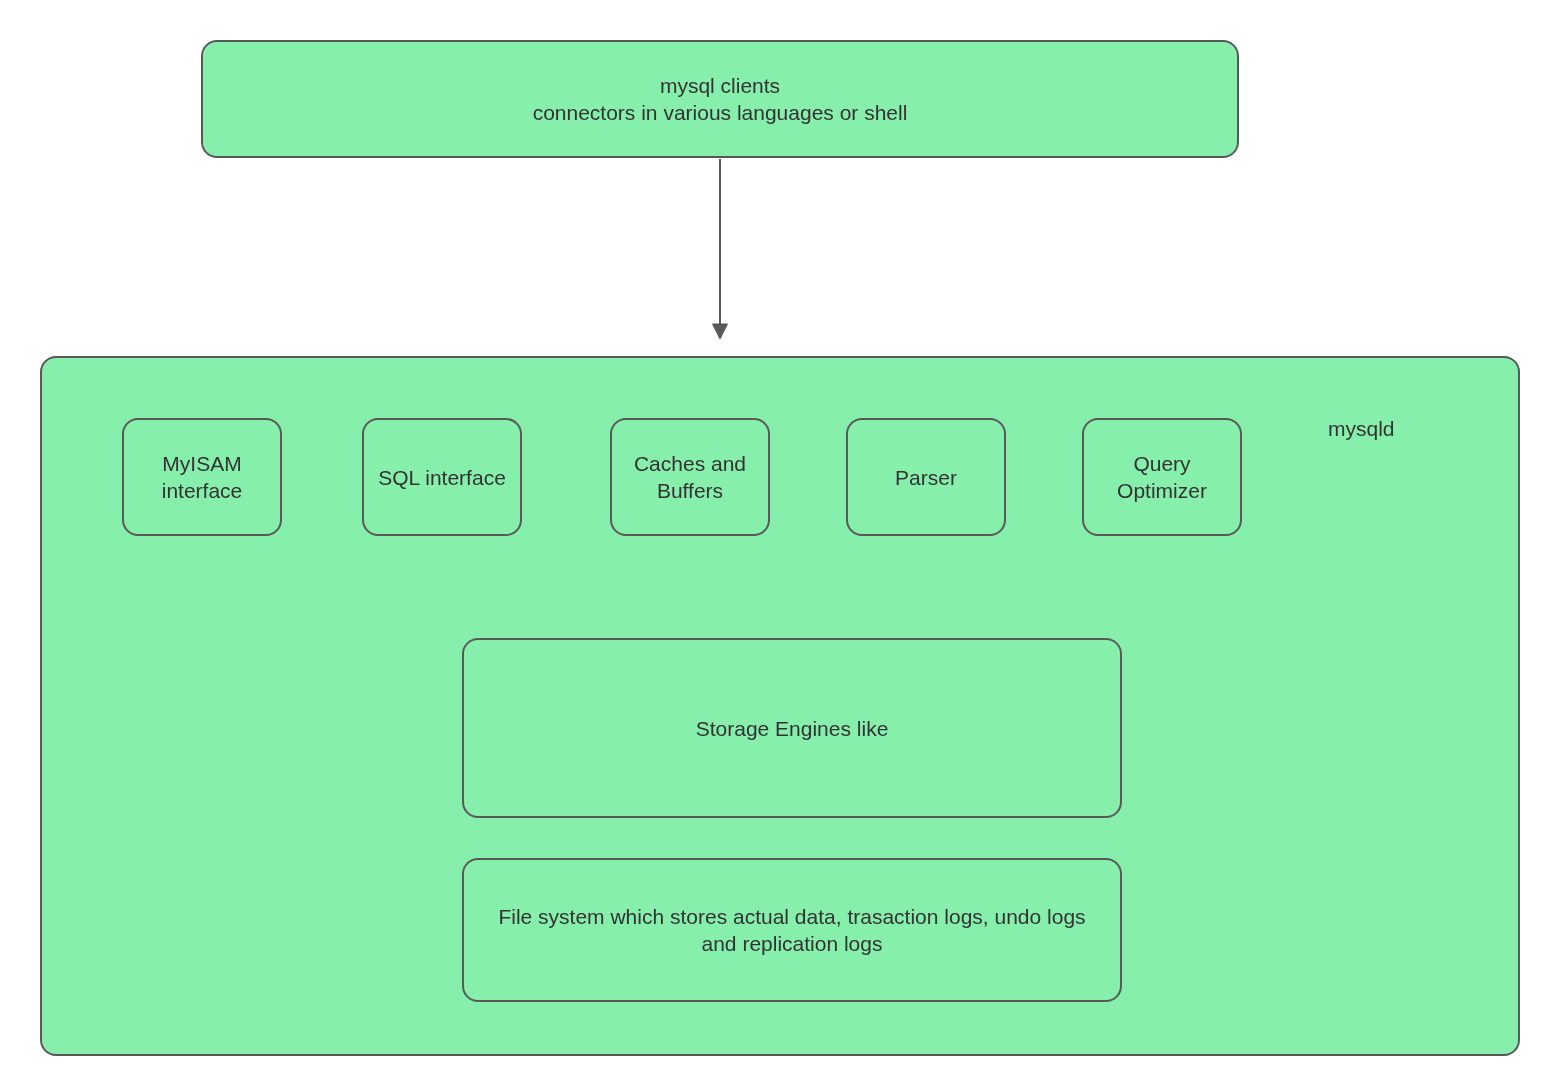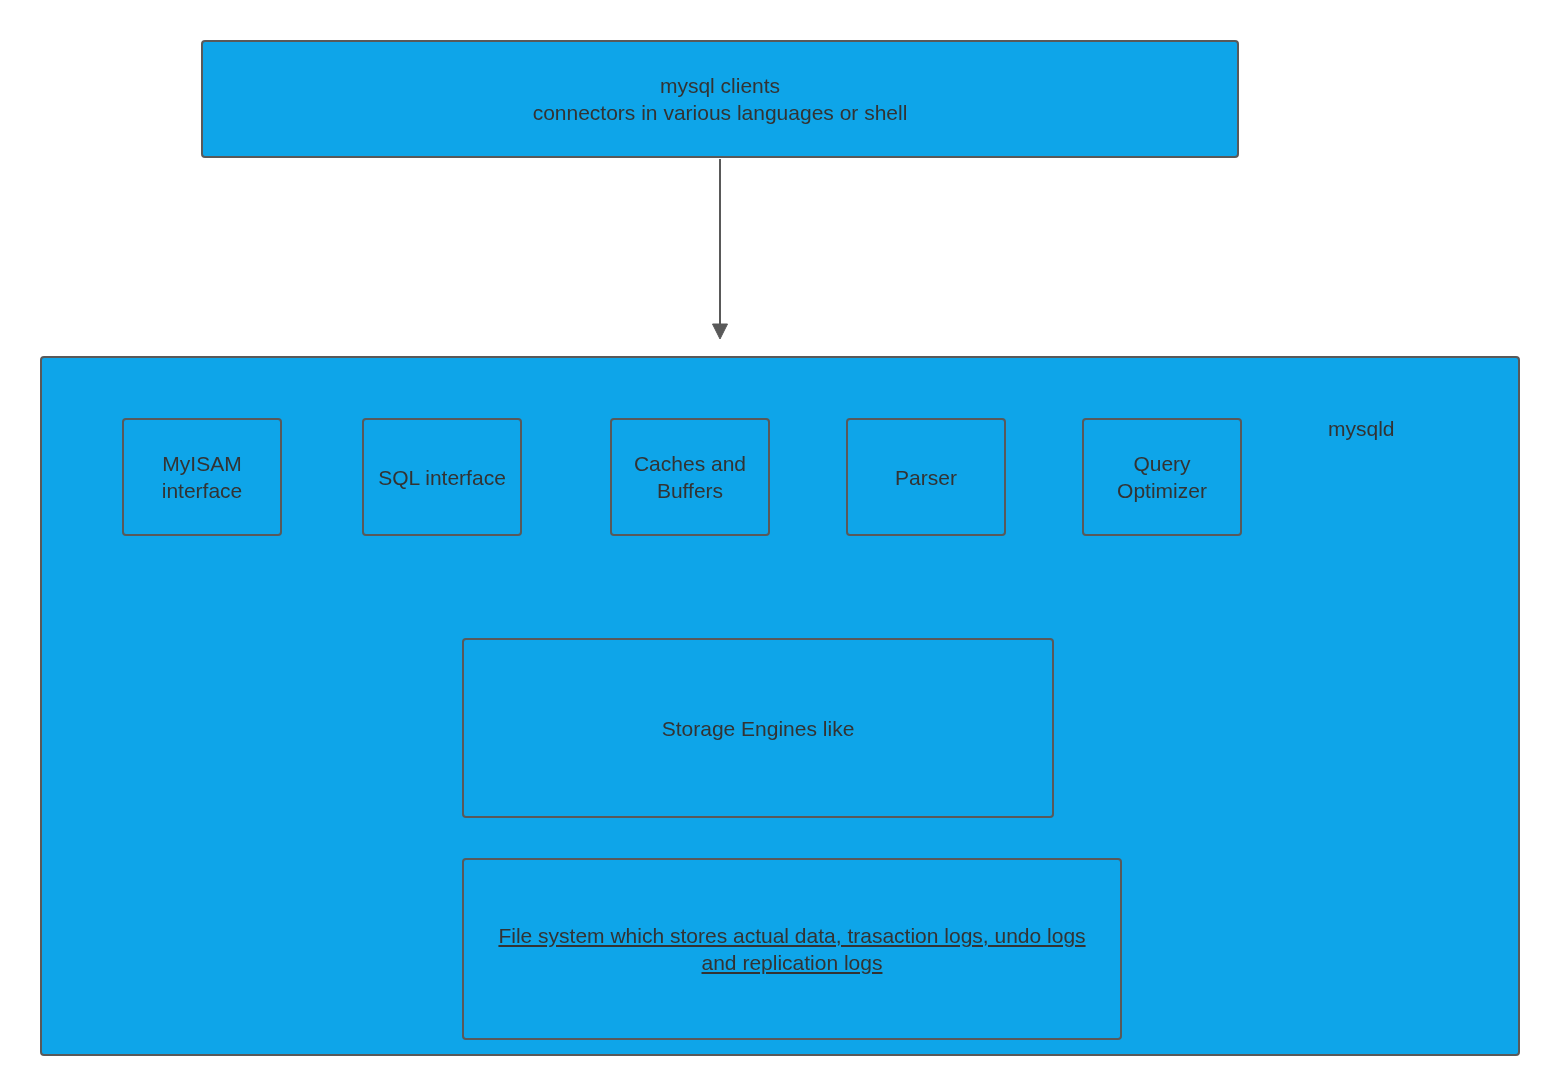--- a/index.html
+++ b/index.html
@@ -13,22 +13,22 @@
     height: 1080px;
     background: #ffffff;
     font-family: "Liberation Sans", sans-serif;
     color: #333333;
     overflow: hidden;
   }
   .shape {
     position: absolute;
     box-sizing: border-box;
     border: 2px solid #595959;
-    border-radius: 4px;
-    background: #0ea5e9;
+    border-radius: 16px;
+    background: #86efac;
     display: flex;
     align-items: center;
     justify-content: center;
     text-align: center;
     font-size: 21px;
     line-height: 27px;
   }
   .shape .line { display: block; }
   
   .clients-box   { left: 201px; top: 40px;  width: 1038px; height: 118px; }
@@ -45,22 +45,22 @@
   .comp-2 { left: 568px;  }
   .comp-3 { left: 804px;  }
   .comp-4 { left: 1040px; text-align: center; }
   .mysqld-label {
     position: absolute;
     left: 1286px; top: 57px;
     font-size: 21px;
     line-height: 27px;
     color: #333333;
   }
-  .storage-box    { left: 420px; top: 280px; width: 592px; height: 180px; }
-  .filesystem-box { left: 420px; top: 500px; width: 660px; height: 182px; text-decoration: underline; }
+  .storage-box    { left: 420px; top: 280px; width: 660px; height: 180px; }
+  .filesystem-box { left: 420px; top: 500px; width: 660px; height: 144px; }
   .arrow-layer {
     position: absolute;
     left: 0; top: 0;
     width: 1560px; height: 1080px;
     pointer-events: none;
   }
 </style>
 </head>
 <body>
 

